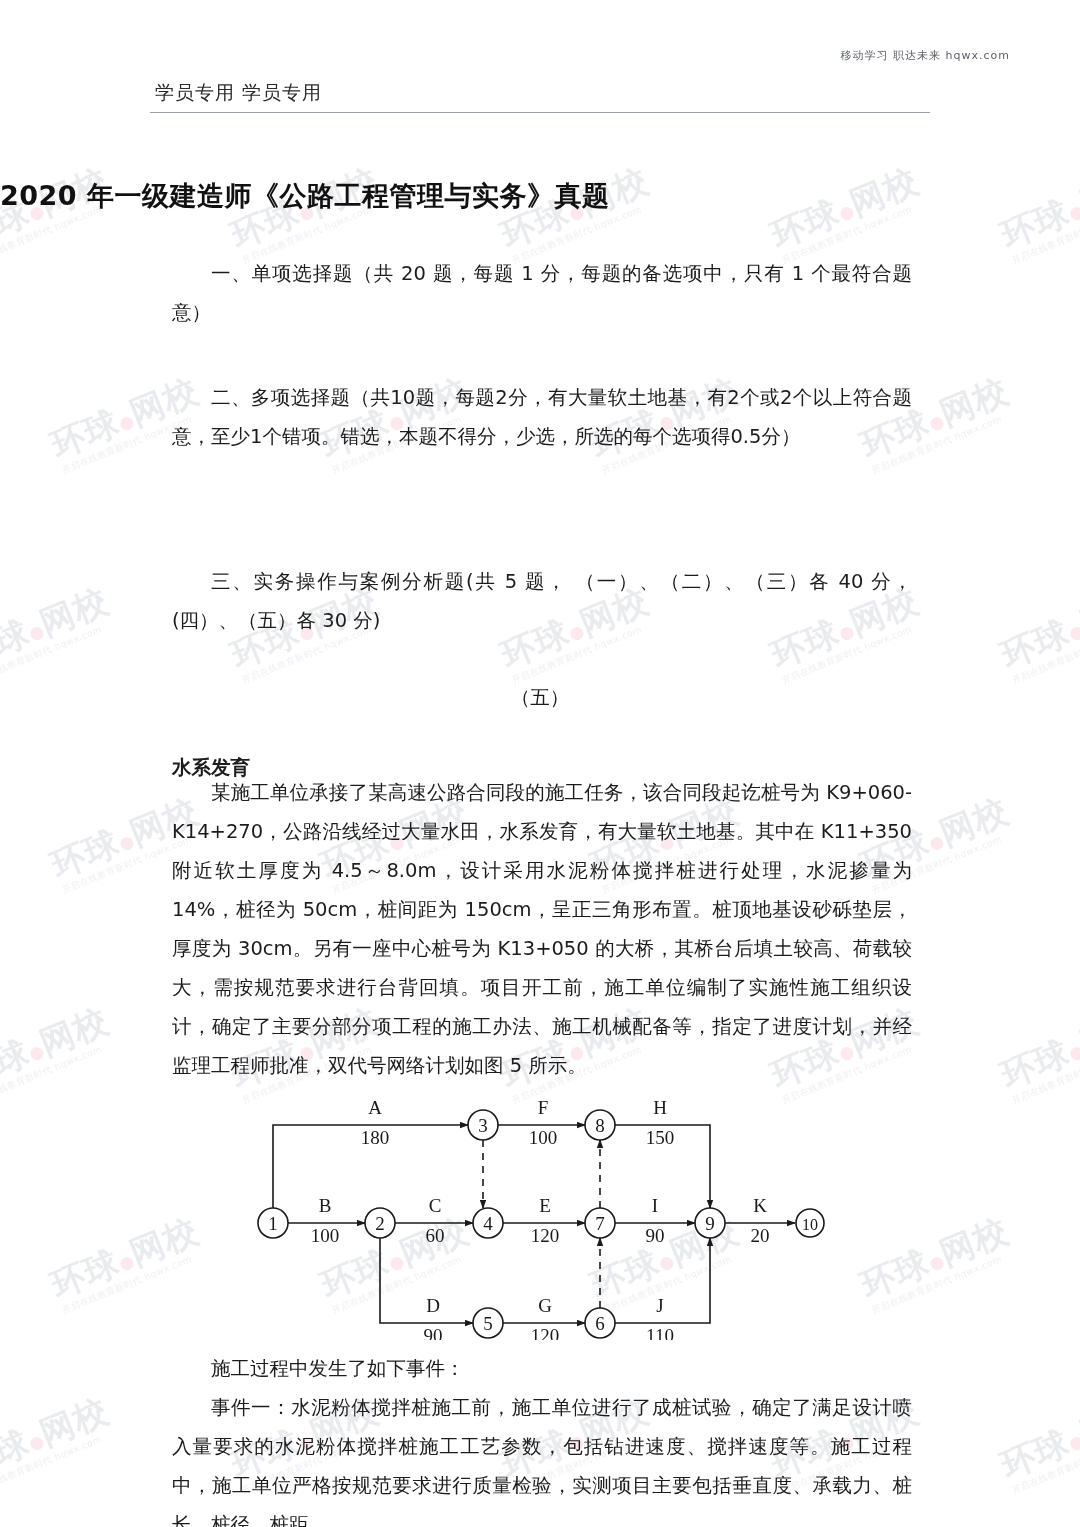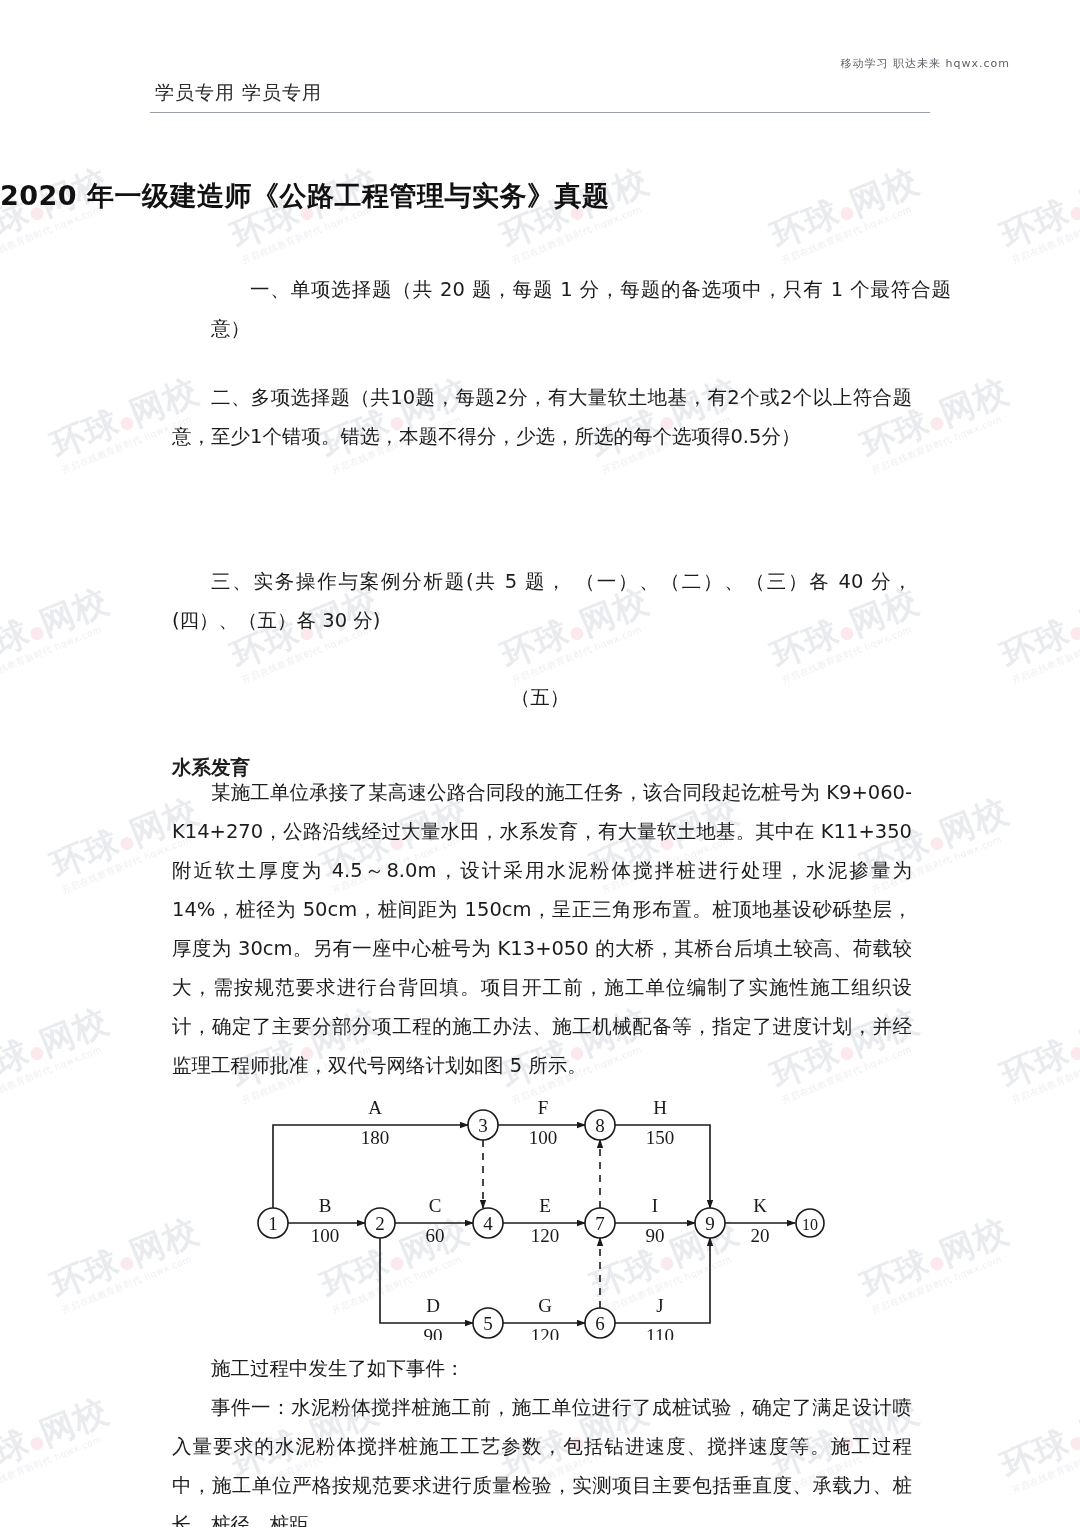--- a/index.html
+++ b/index.html
@@ -117,21 +117,20 @@
   .brand-play::after {
     content: "";
     position: absolute;
     left: 13px;
     top: 10px;
     border-left: 13px solid #ffffff;
     border-top: 8px solid transparent;
     border-bottom: 8px solid transparent;
   }
   .brand-tag {
-    margin-top: 8px;
     font-size: 11px;
     color: #5a5f66;
     letter-spacing: 1px;
     font-family: "DejaVu Sans", sans-serif;
     white-space: nowrap;
   }
 
   
   .doc-title {
     position: absolute;
@@ -149,21 +148,21 @@
     position: absolute;
     left: 172px;
     width: 740px;
     font-size: 19.5px;
     line-height: 39px;
     color: #1c1c1c;
     font-family: "DejaVu Sans", sans-serif;
     text-align: justify;
   }
   .indent { text-indent: 2em; }
-  .b-sec1 { top: 270px; margin-left: 39px; }
+  .b-sec1 { top: 254px; }
   .b-sec2 { top: 378px; }
   .b-sec3 { top: 562px; }
   .b-five {
     top: 678px;
     left: 0; right: 0; width: auto;
     text-align: center;
   }
   .b-bg-label {
     top: 748px;
     font-weight: 700;

